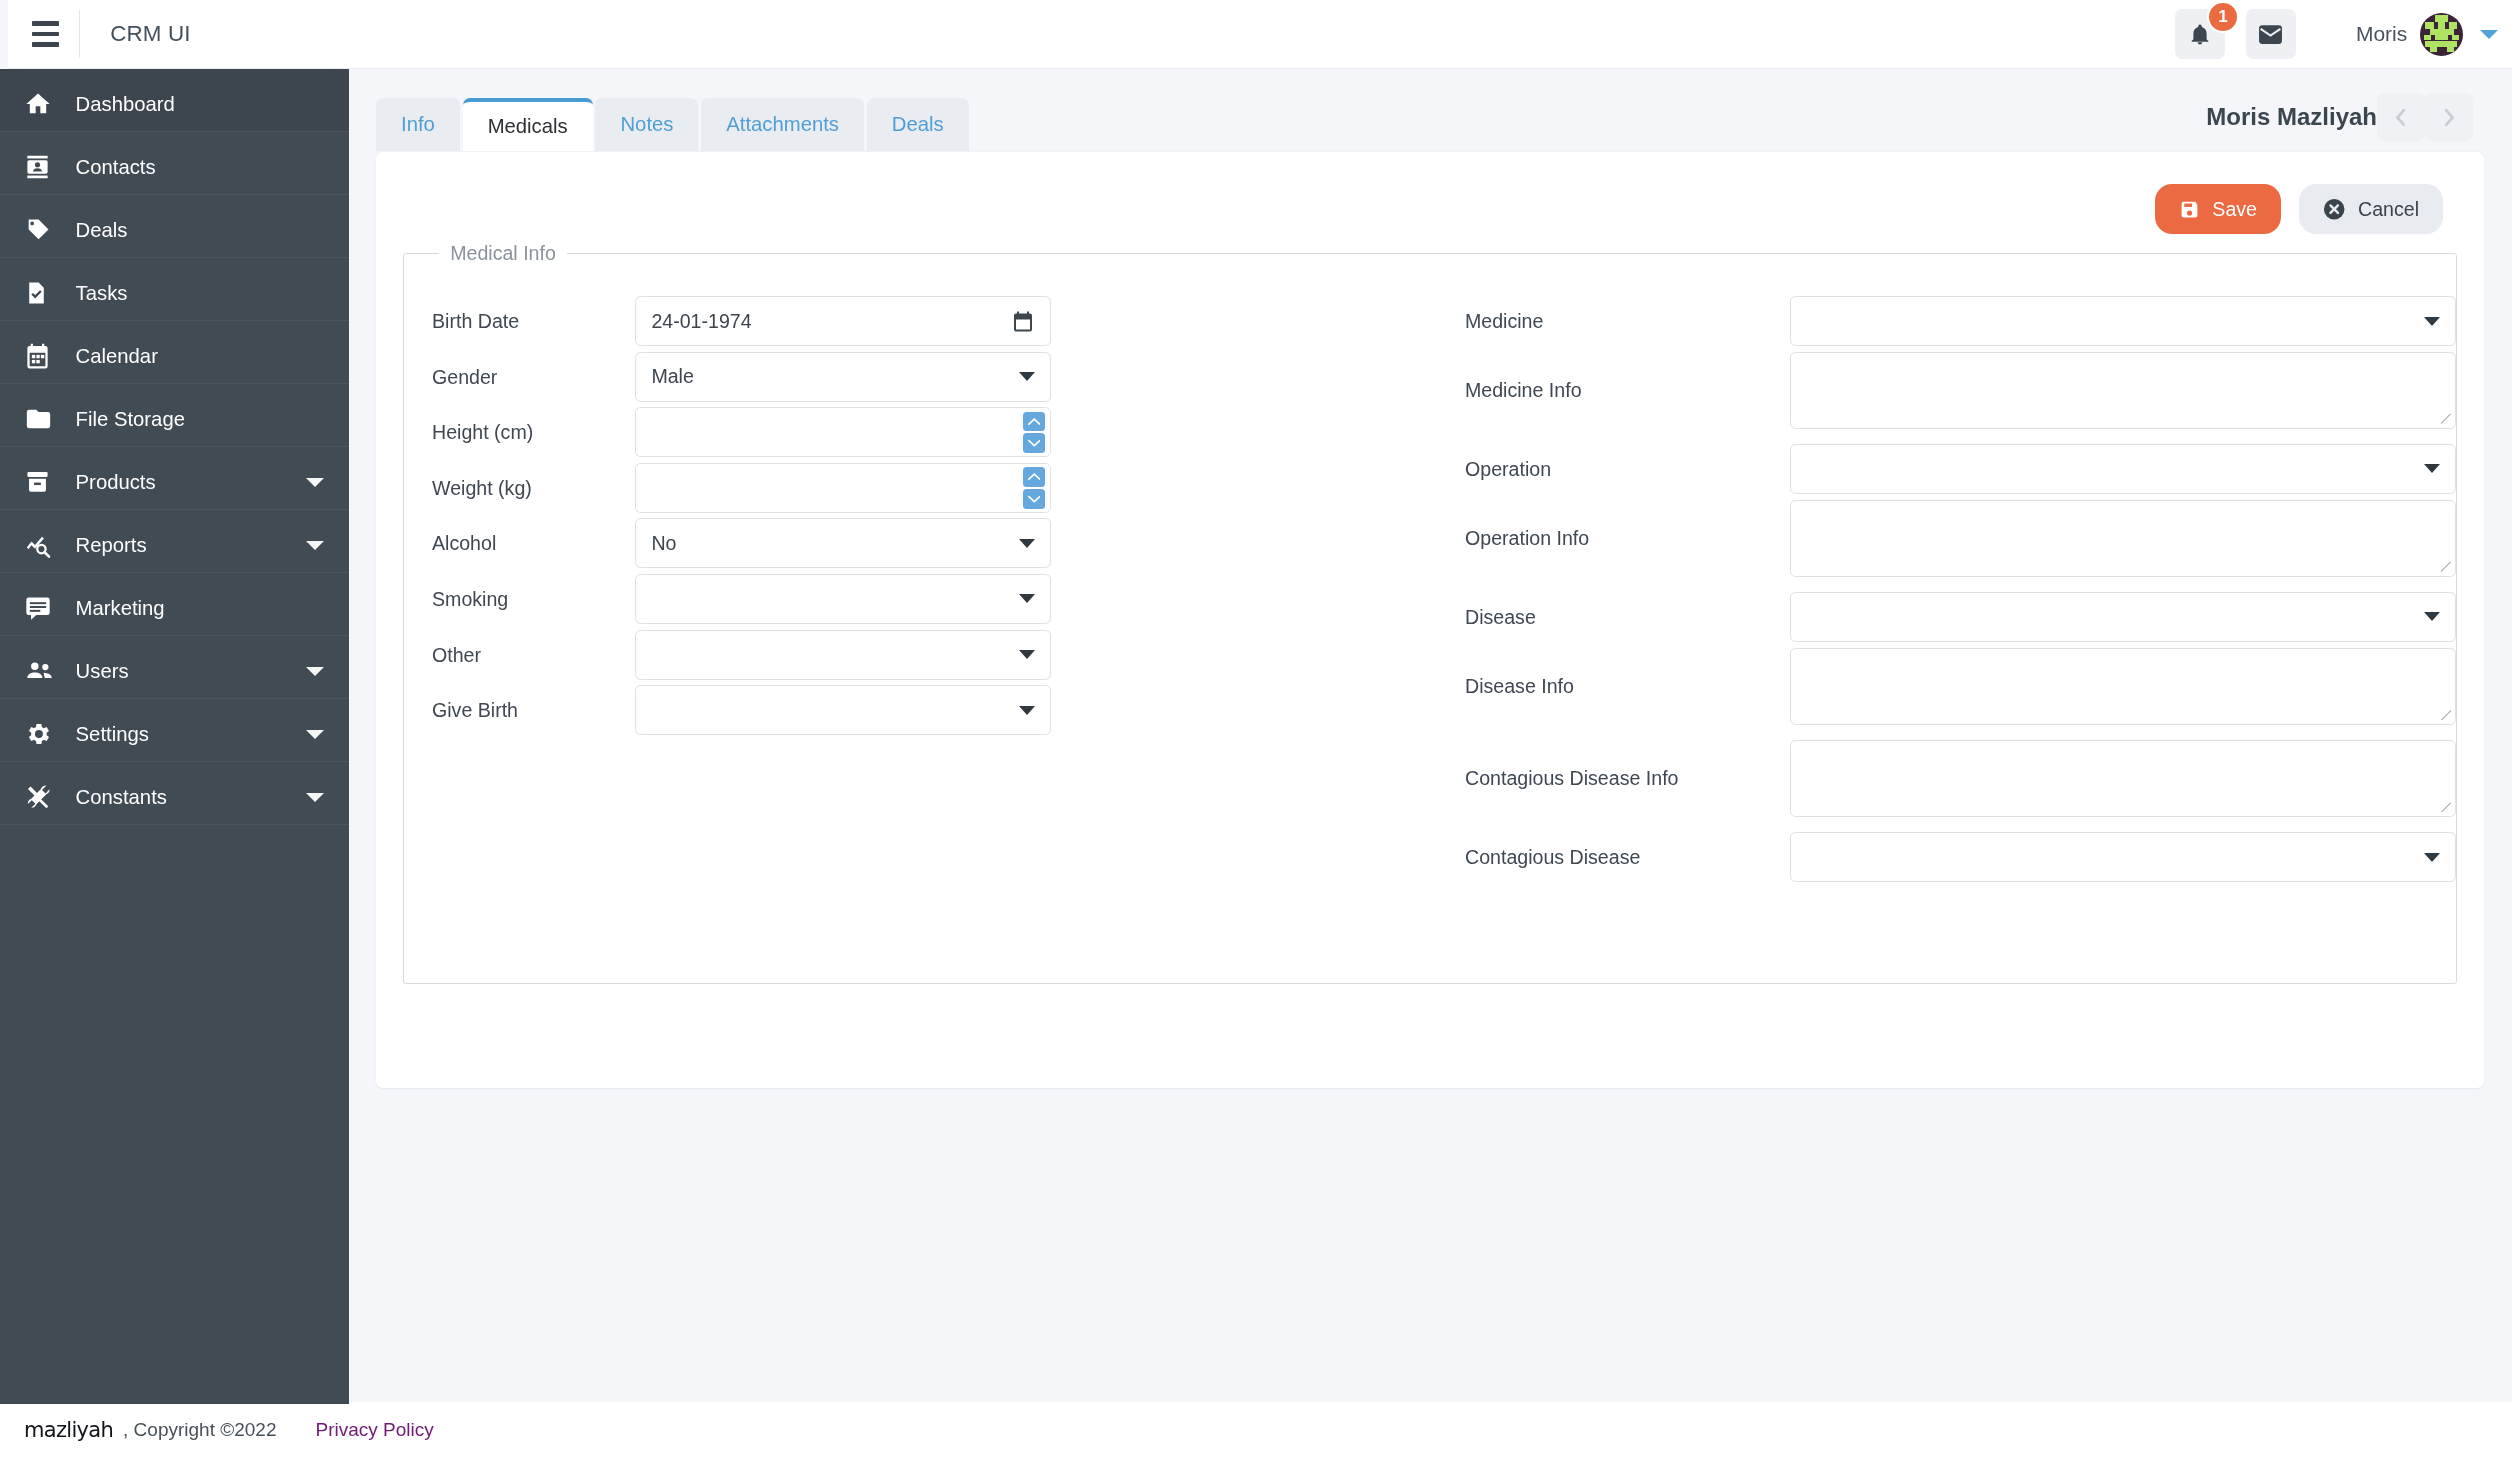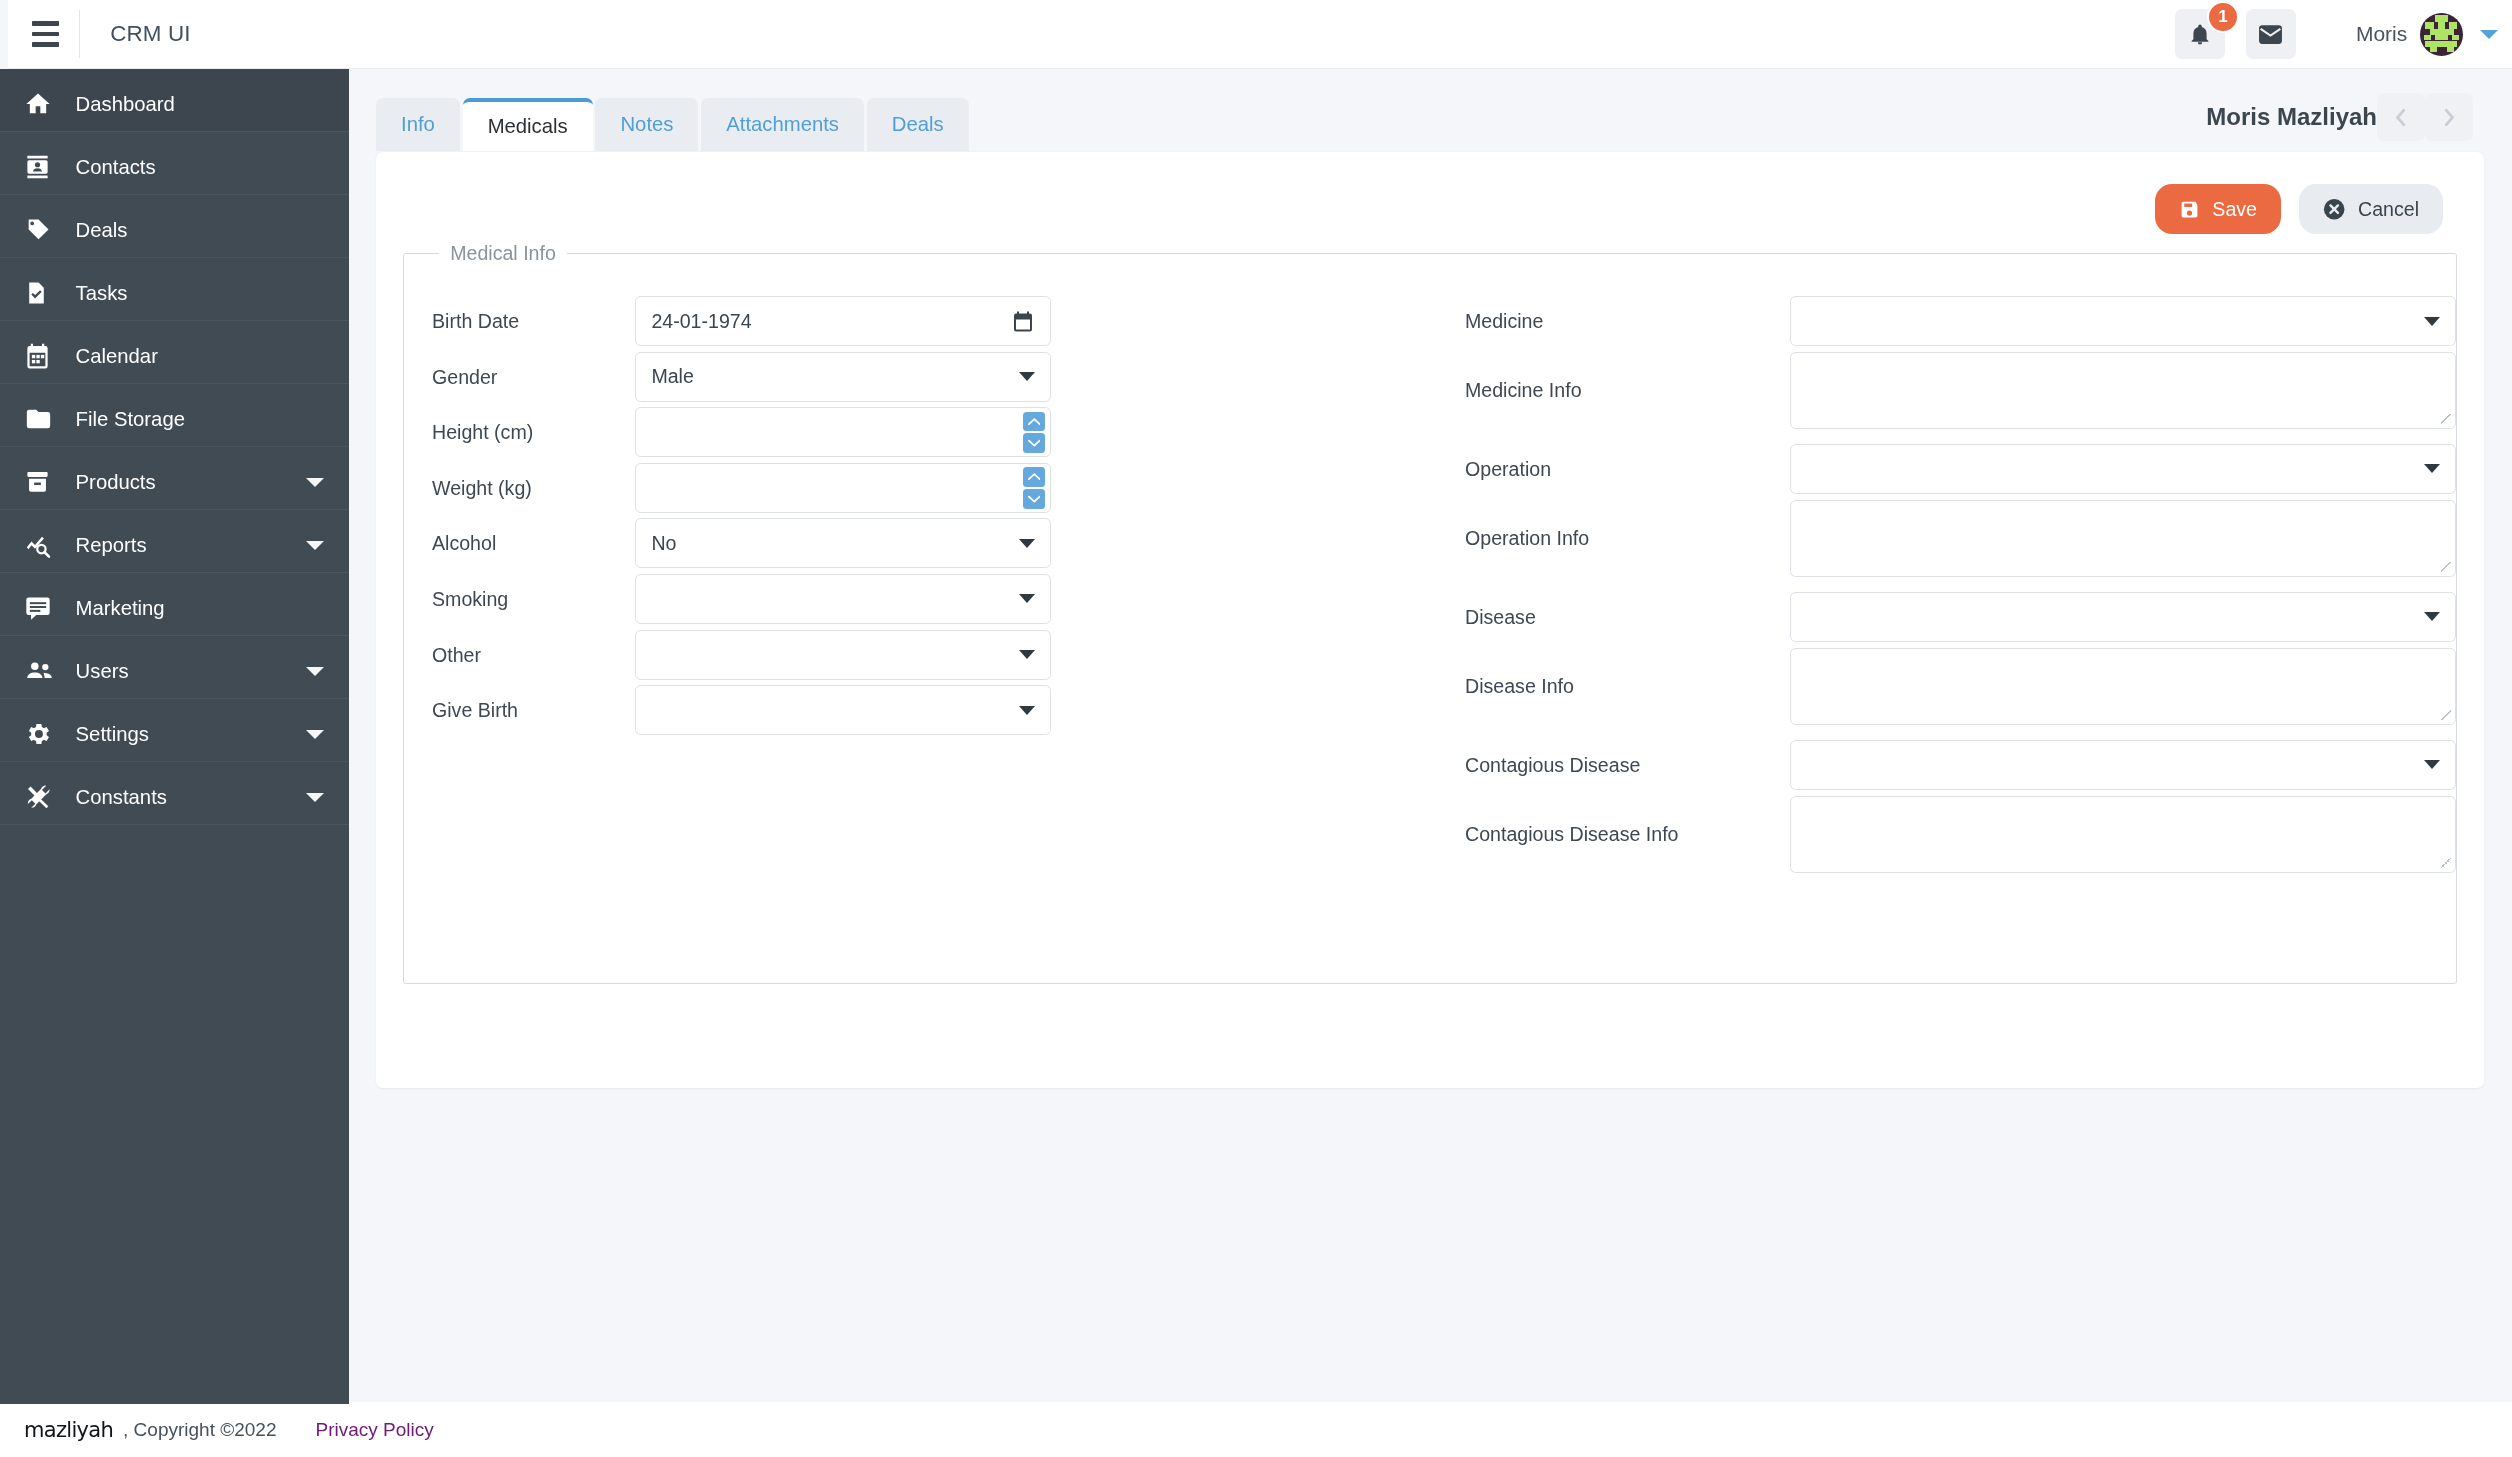--- a/index.html
+++ b/index.html
@@ -559,33 +559,33 @@
                   <span class="caret-dn"></span>
                 </div>
               </div>
             </div>
             <div class="field ta-field">
               <div class="field-label">Disease Info</div>
               <div class="field-control">
                 <div class="ta"></div>
               </div>
             </div>
-            <div class="field">
-              <div class="field-label">Contagious Disease</div>
-              <div class="field-control">
-                <div class="ctl">
-                  <span class="val"></span>
-                  <span class="caret-dn"></span>
-                </div>
-              </div>
-            </div>
             <div class="field ta-field">
               <div class="field-label">Contagious Disease Info</div>
               <div class="field-control">
                 <div class="ta"></div>
+              </div>
+            </div>
+            <div class="field">
+              <div class="field-label">Contagious Disease</div>
+              <div class="field-control">
+                <div class="ctl">
+                  <span class="val"></span>
+                  <span class="caret-dn"></span>
+                </div>
               </div>
             </div>
           </div>
       </div>
     </fieldset>
   </div>
 </div>
 
 <div class="footer">
   <span class="logo-word">mazliyah</span>

